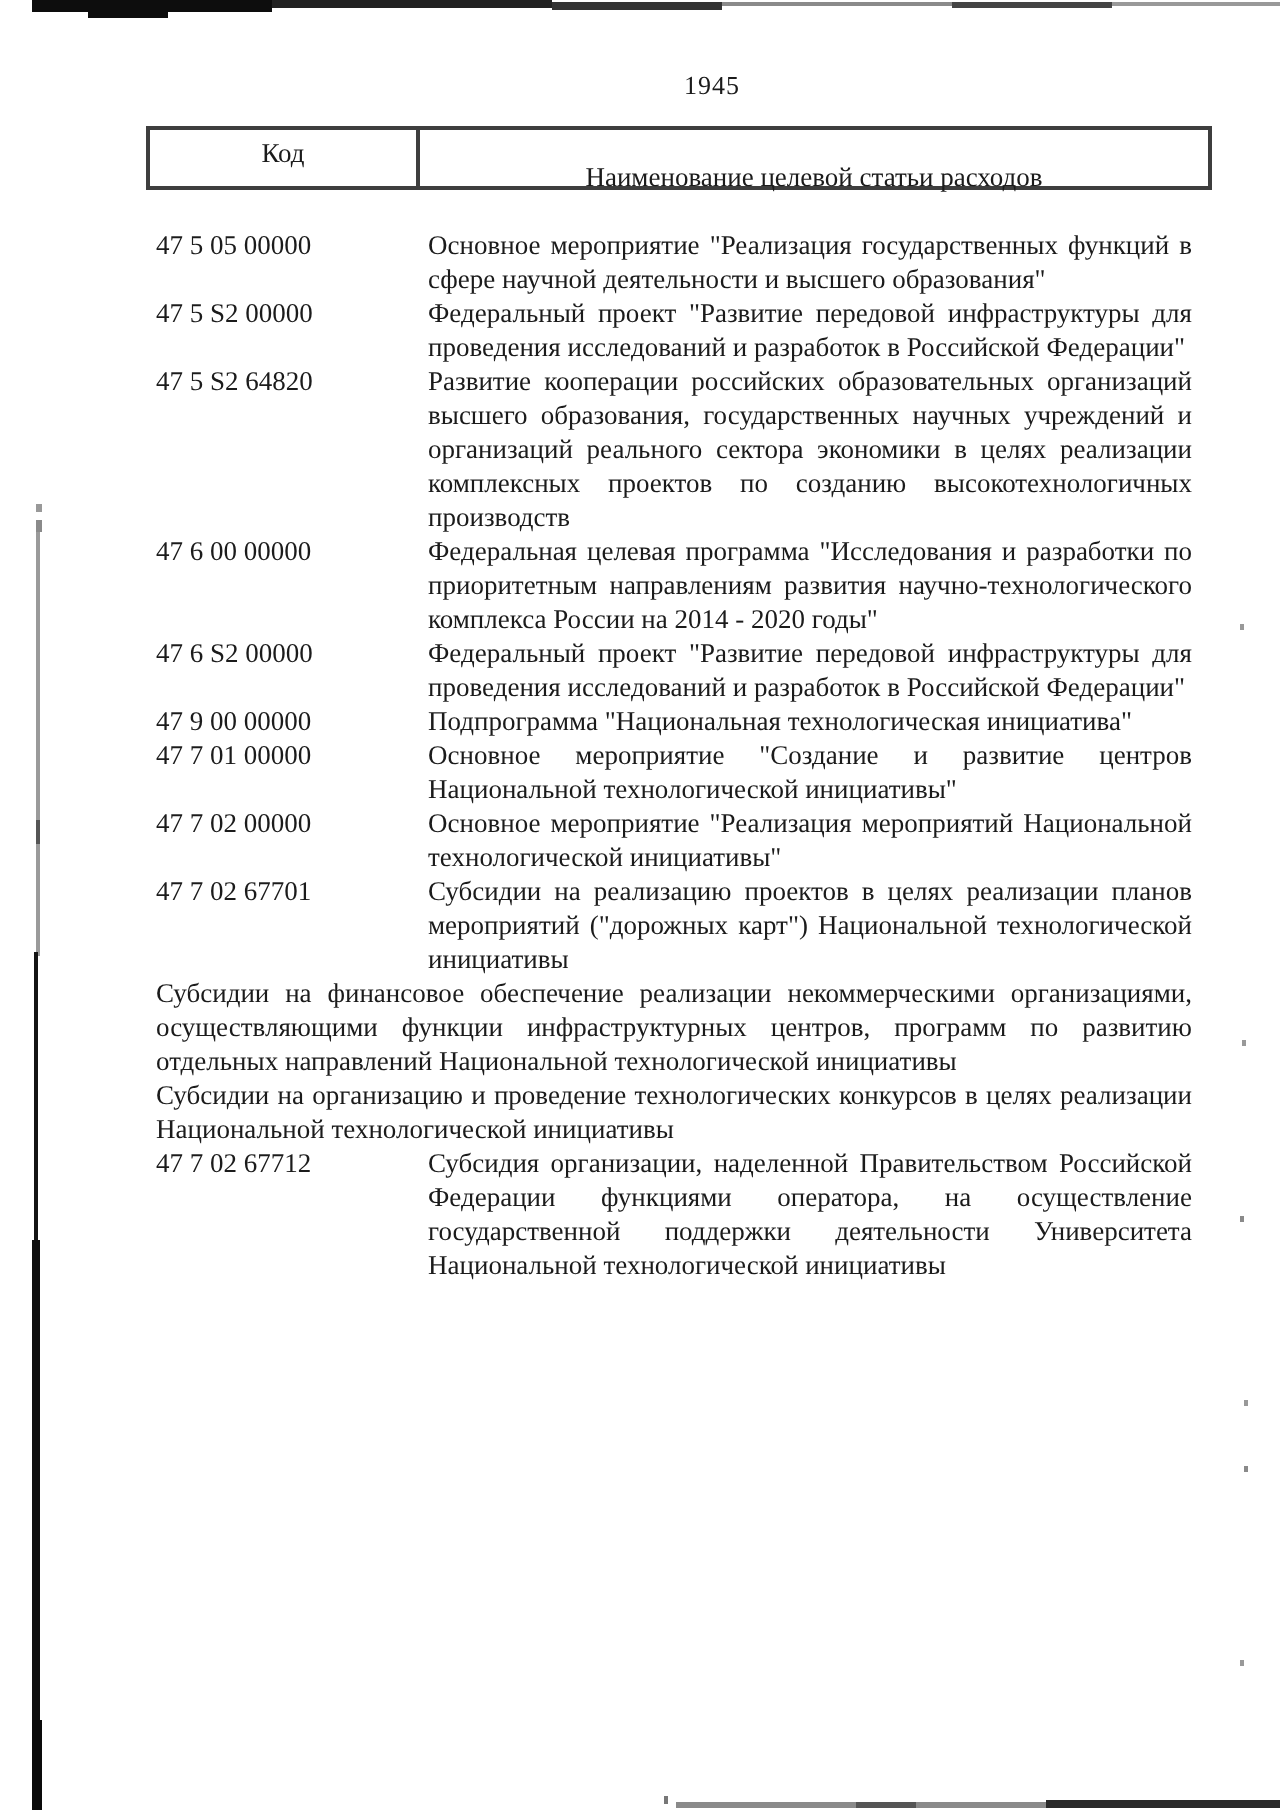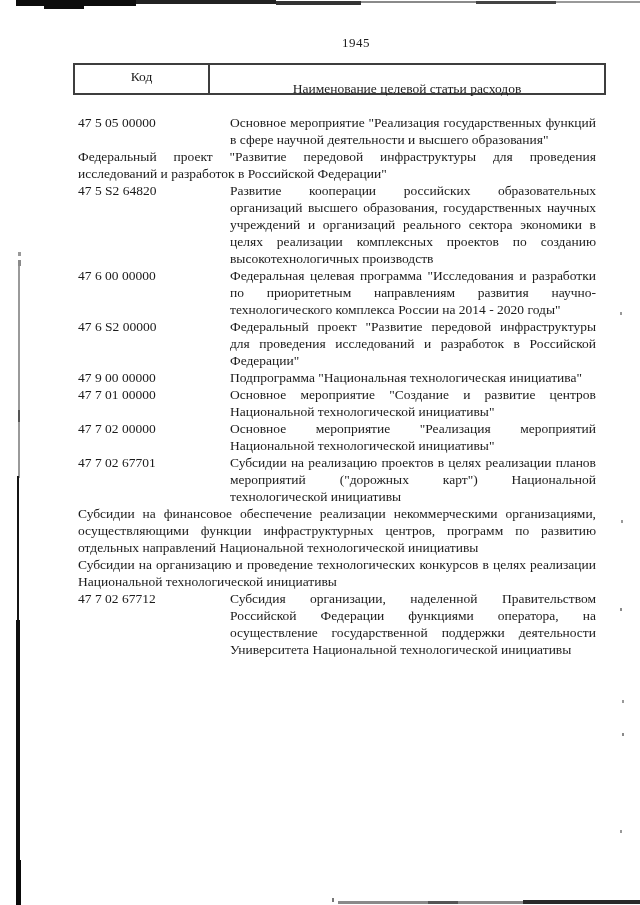--- a/index.html
+++ b/index.html
@@ -48,21 +48,21 @@
   }
   
   .tbody {
     position: absolute;
     left: 62px;
     top: 114px;
     width: 518px;
     font-size: 13.5px;
     line-height: 17px;
   }
-  .row { display: flex; gap: 16px; }
+  .row { display: flex; }
   .row .code { width: 136px; flex: none; white-space: nowrap; }
   .row .name { flex: 1; text-align: justify; }
   
   .artifact { position: absolute; pointer-events: none; }
 </style>
 </head>
 <body>
 
 <div class="page">
 
@@ -72,20 +72,21 @@
     <div class="th-code">Код</div>
     <div class="th-name">Наименование целевой статьи расходов</div>
   </div>
 
   <div class="tbody">
       <div class="row">
         <div class="code">47 5 05 00000</div>
         <div class="name">Основное мероприятие "Реализация государственных функций в сфере научной деятельности и высшего образования"</div>
       </div>
       <div class="row">
+        <div class="code">47 5 S2 00000</div>
         <div class="name">Федеральный проект "Развитие передовой инфраструктуры для проведения исследований и разработок в Российской Федерации"</div>
       </div>
       <div class="row">
         <div class="code">47 5 S2 64820</div>
         <div class="name">Развитие кооперации российских образовательных организаций высшего образования, государственных научных учреждений и организаций реального сектора экономики в целях реализации комплексных проектов по созданию высокотехнологичных производств</div>
       </div>
       <div class="row">
         <div class="code">47 6 00 00000</div>
         <div class="name">Федеральная целевая программа "Исследования и разработки по приоритетным направлениям развития научно-технологического комплекса России на 2014 - 2020 годы"</div>
       </div>

